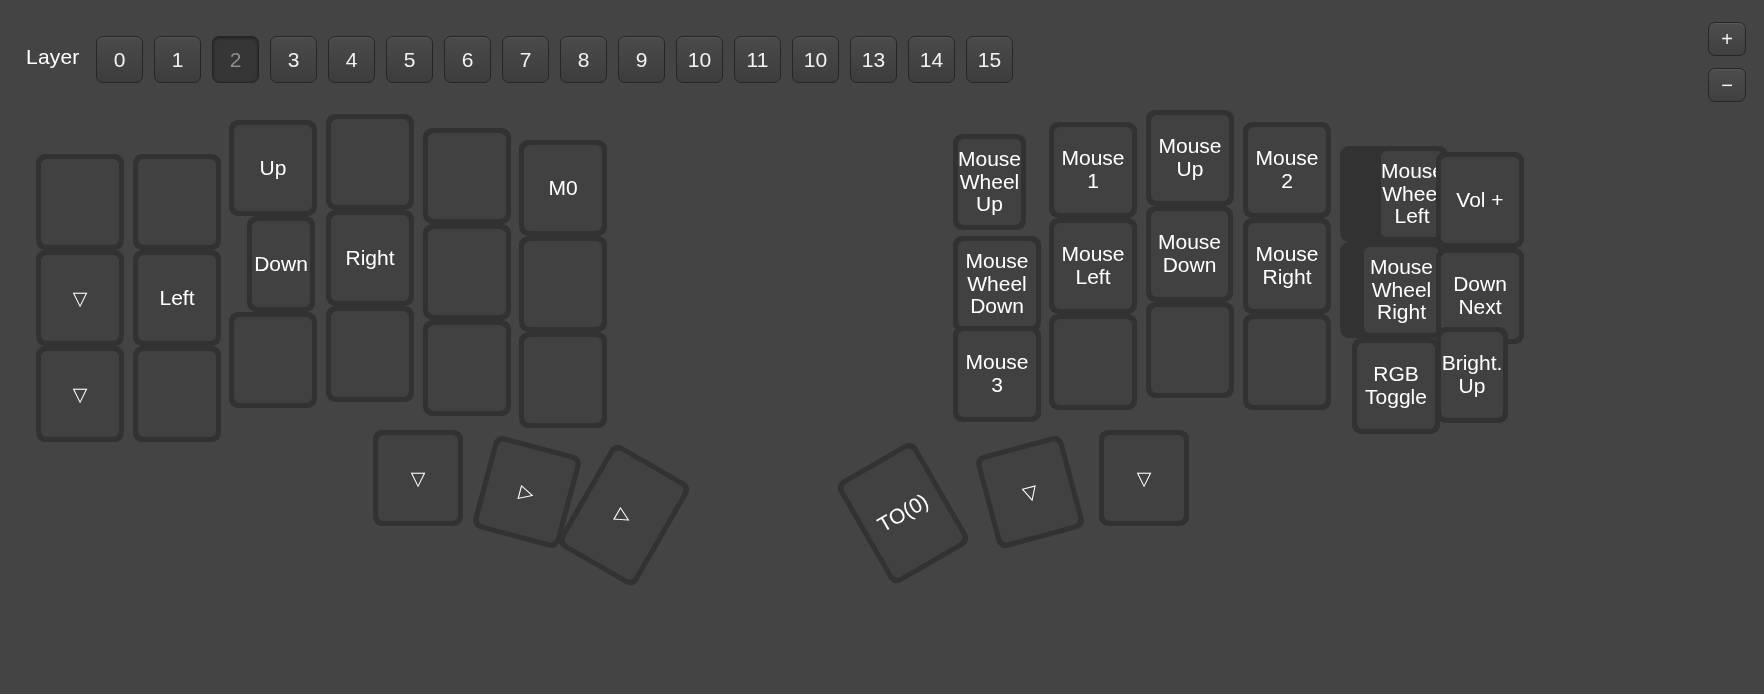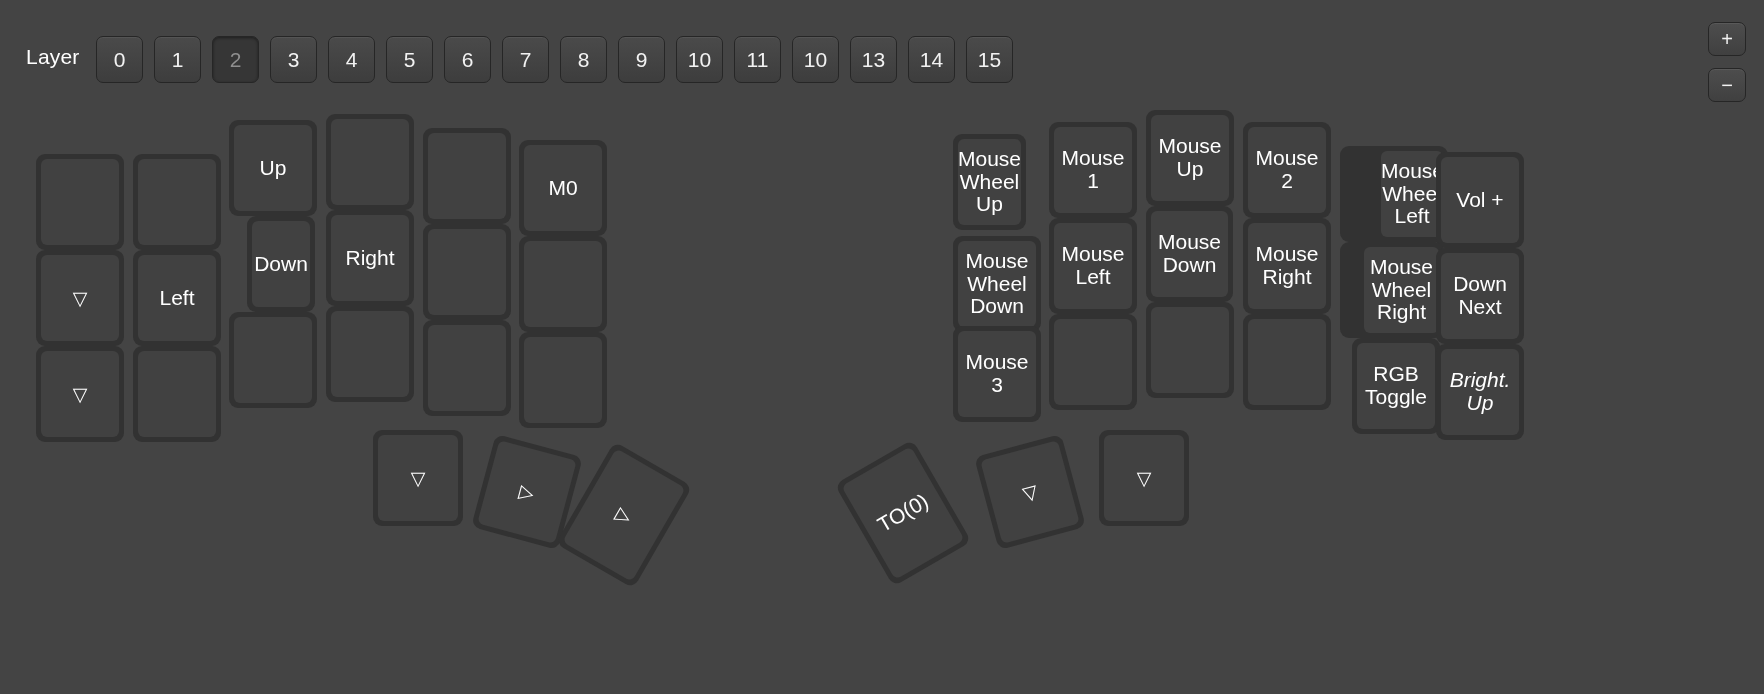--- a/index.html
+++ b/index.html
@@ -313,21 +313,21 @@
         <div class="keytop"></div>
       </div>
       <div class="key empty" style="left: 1243px; top: 210px; width: 88px; height: 96px;">
         <div class="keytop"></div>
       </div>
       <div class="key" style="left: 1340px; top: 234px; width: 88px; height: 96px; margin-left: 12px;">
         <div class="keytop">
           <span class="keylabel">RGB Toggle</span>
         </div>
       </div>
-      <div class="key" style="left: 1436px; top: 240px; width: 88px; height: 96px; font-style: italic;">
+      <div class="key" style="left: 1436px; top: 223px; width: 72px; height: 96px;">
         <div class="keytop">
           <span class="keylabel">Bright. Up</span>
         </div>
       </div>
       <div class="key" style="left: 858px; top: 350px; width: 90px; height: 118px; transform: rotate(-30deg);">
         <div class="keytop">
           <span class="keylabel">TO(0)</span>
         </div>
       </div>
       <div class="key" style="left: 985px; top: 340px; width: 90px; height: 96px; transform: rotate(-15deg);">

